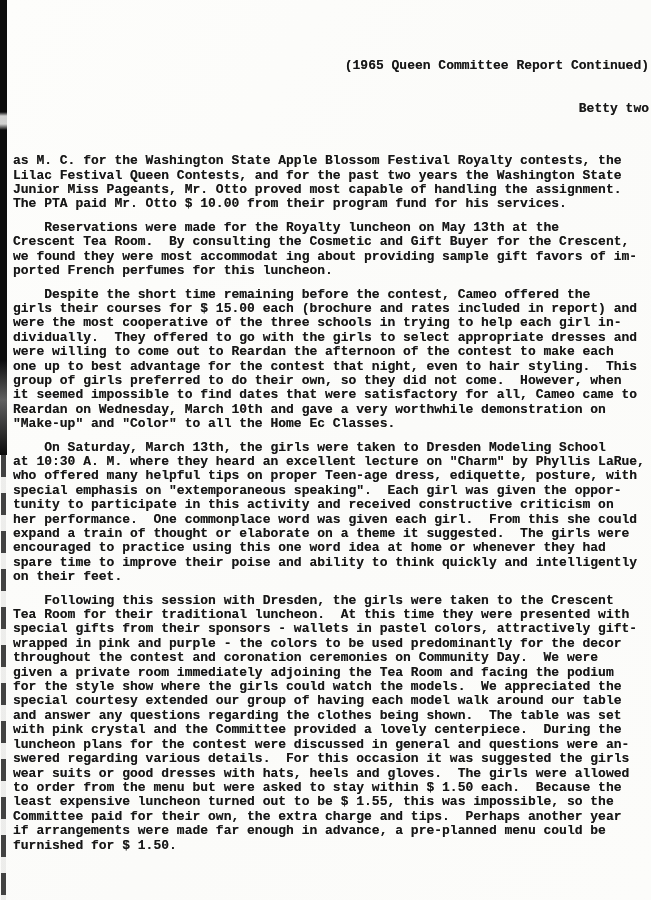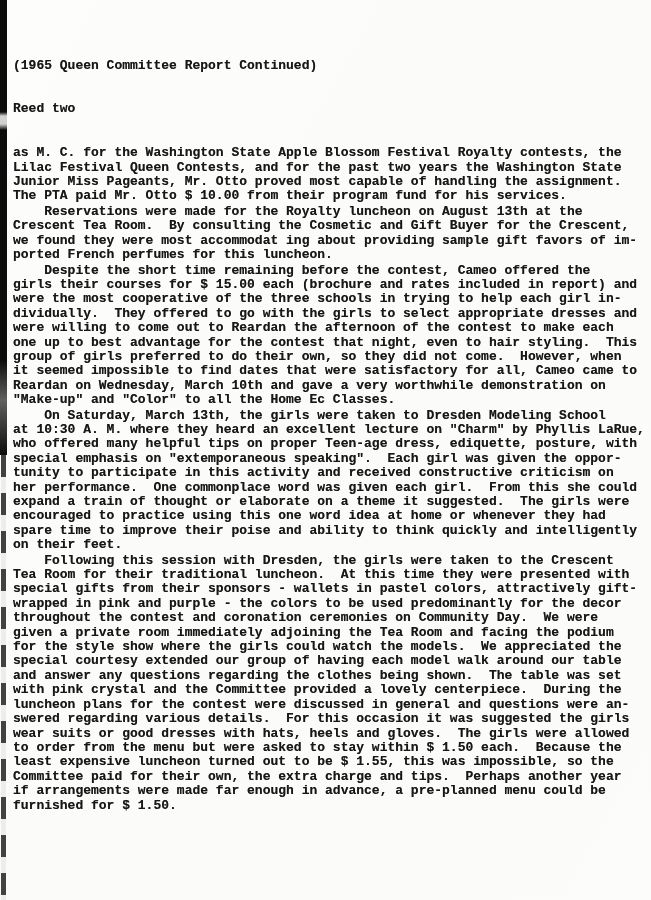--- a/index.html
+++ b/index.html
@@ -49,46 +49,46 @@
     top: 30px;
     width: 636px;
     font-family: "Liberation Mono", "DejaVu Sans Mono", monospace;
     font-size: 13px;
     line-height: 14.4px;
     font-weight: 700;
     color: #171717;
     text-shadow: 0 0 0.6px rgba(10,10,10,0.55);
   }
   .doc-title {
-    text-align: left;
+    text-align: right;
     white-space: pre;
   }
   .para {
     white-space: pre;
-    margin: 1px 0 0 0;
+    margin: 9px 0 0 0;
   }
 </style>
 </head>
 <body>
 
 <div class="page">
   <div class="scan-bar-top"></div>
   <div class="scan-bar-bottom"></div>
 
   <div class="content">
     <div class="doc-title">
       <div>(1965 Queen Committee Report Continued)</div>
-      <div>Reed two</div>
+      <div>Betty two</div>
     </div>
 
     <div class="para">as M. C. for the Washington State Apple Blossom Festival Royalty contests, the
 Lilac Festival Queen Contests, and for the past two years the Washington State
 Junior Miss Pageants, Mr. Otto proved most capable of handling the assignment.
 The PTA paid Mr. Otto $ 10.00 from their program fund for his services.</div>
-    <div class="para">    Reservations were made for the Royalty luncheon on August 13th at the
+    <div class="para">    Reservations were made for the Royalty luncheon on May 13th at the
 Crescent Tea Room.  By consulting the Cosmetic and Gift Buyer for the Crescent,
 we found they were most accommodat ing about providing sample gift favors of im-
 ported French perfumes for this luncheon.</div>
     <div class="para">    Despite the short time remaining before the contest, Cameo offered the
 girls their courses for $ 15.00 each (brochure and rates included in report) and
 were the most cooperative of the three schools in trying to help each girl in-
 dividually.  They offered to go with the girls to select appropriate dresses and
 were willing to come out to Reardan the afternoon of the contest to make each
 one up to best advantage for the contest that night, even to hair styling.  This
 group of girls preferred to do their own, so they did not come.  However, when

